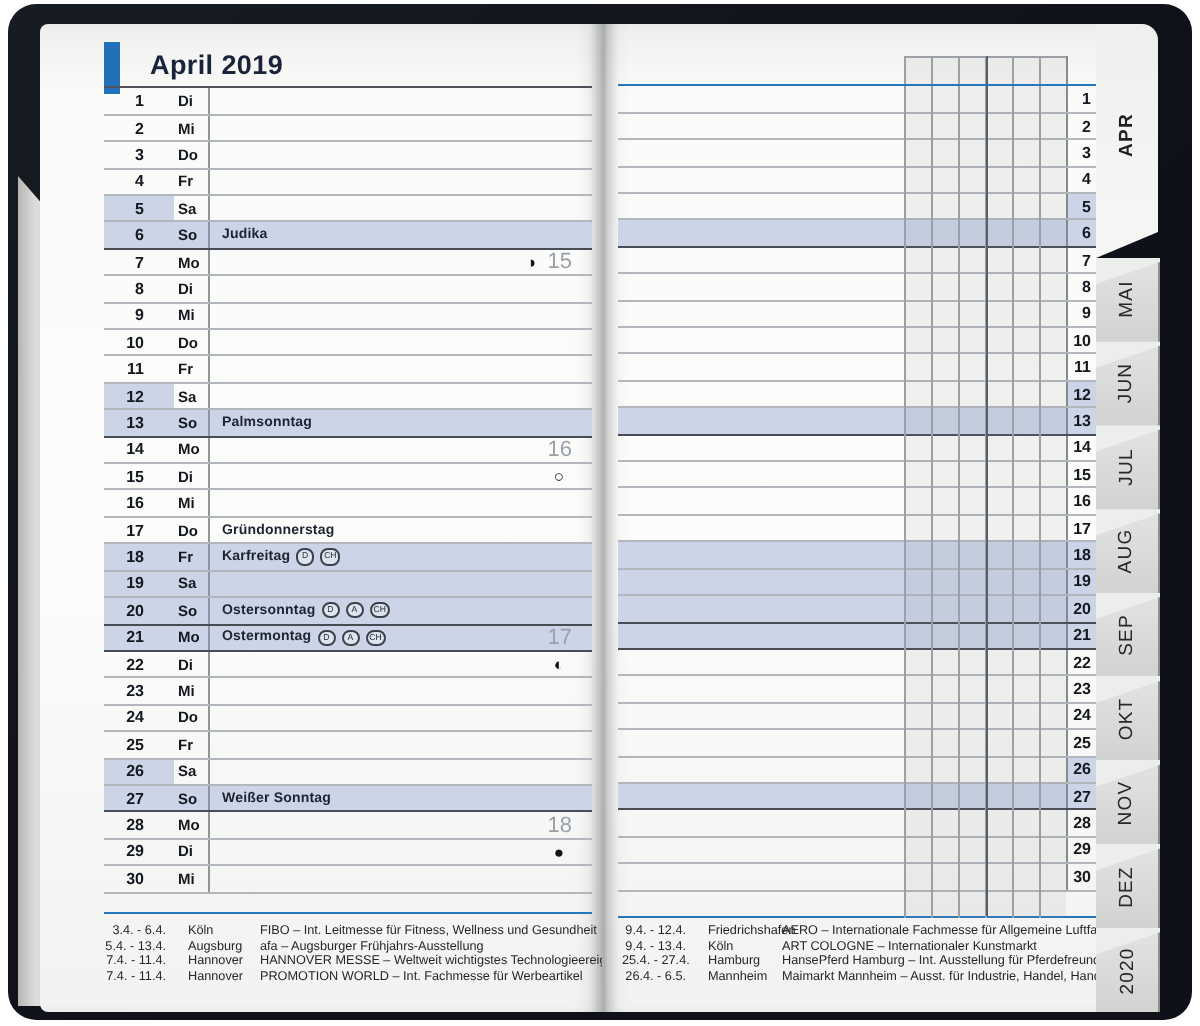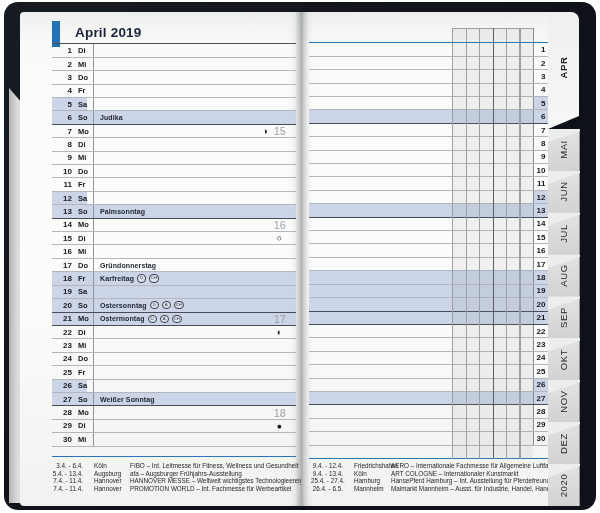--- a/index.html
+++ b/index.html
@@ -19,21 +19,21 @@
   
   .hdr-bar{position:absolute;left:32px;top:9px;width:8px;height:26px;background:#2170b8;}
   .hdr-title{position:absolute;left:55px;top:13px;font-size:13.5px;font-weight:bold;color:#19233a;letter-spacing:.2px;}
   
   .rows{position:absolute;left:32px;top:31.4px;width:244px;height:402px;display:flex;flex-direction:column;border-top:1px solid #4d525b;}
   .drow{flex:1 1 0;position:relative;border-bottom:1px solid #b2b6bd;box-sizing:border-box;display:flex;align-items:center;}
   .drow.sep{border-bottom:1.4px solid #474c55;}
   .drow.full{background:#cbd5e7;}
   .cellshade{position:absolute;left:0;top:0;width:35px;height:100%;background:#cbd5e7;}
   .dn{width:20px;text-align:right;font-size:8px;font-weight:bold;color:#14181f;position:relative;}
-  .dw{width:15px;padding-left:6px;font-size:7.5px;font-weight:bold;color:#14181f;position:relative;}
+  .dw{width:15px;padding-left:17px;font-size:7.5px;font-weight:bold;color:#14181f;position:relative;}
   .dc{flex:1;align-self:stretch;border-left:1px solid #8f959d;display:flex;align-items:center;padding-left:6px;position:relative;font-size:7px;color:#1d2330;}
   .holiday{font-weight:bold;letter-spacing:.1px;}
   .circ{display:inline-block;margin-left:3px;min-width:5px;padding:0 1px;height:6.2px;line-height:6.4px;border:.7px solid #3c4048;border-radius:4px;font-size:4.3px;text-align:center;color:#2a2e35;background:rgba(255,255,255,.35);}
   .week{position:absolute;right:10px;font-size:11px;color:#9aa1ac;top:50%;transform:translateY(-52%);}
   .moon{position:absolute;right:14px;font-size:8.5px;color:#101419;top:50%;transform:translateY(-52%);}
   
   .blue-top{position:absolute;left:8px;top:29.6px;width:239px;height:1.6px;background:#2777be;z-index:3;}
   .rows-r{position:absolute;left:8px;top:31.4px;width:239px;height:402px;display:flex;flex-direction:column;}
   .rrow{flex:1 1 0;position:relative;border-bottom:1px solid #b2b6bd;box-sizing:border-box;display:flex;}
   .rrow.sep{border-bottom:1.4px solid #474c55;}

